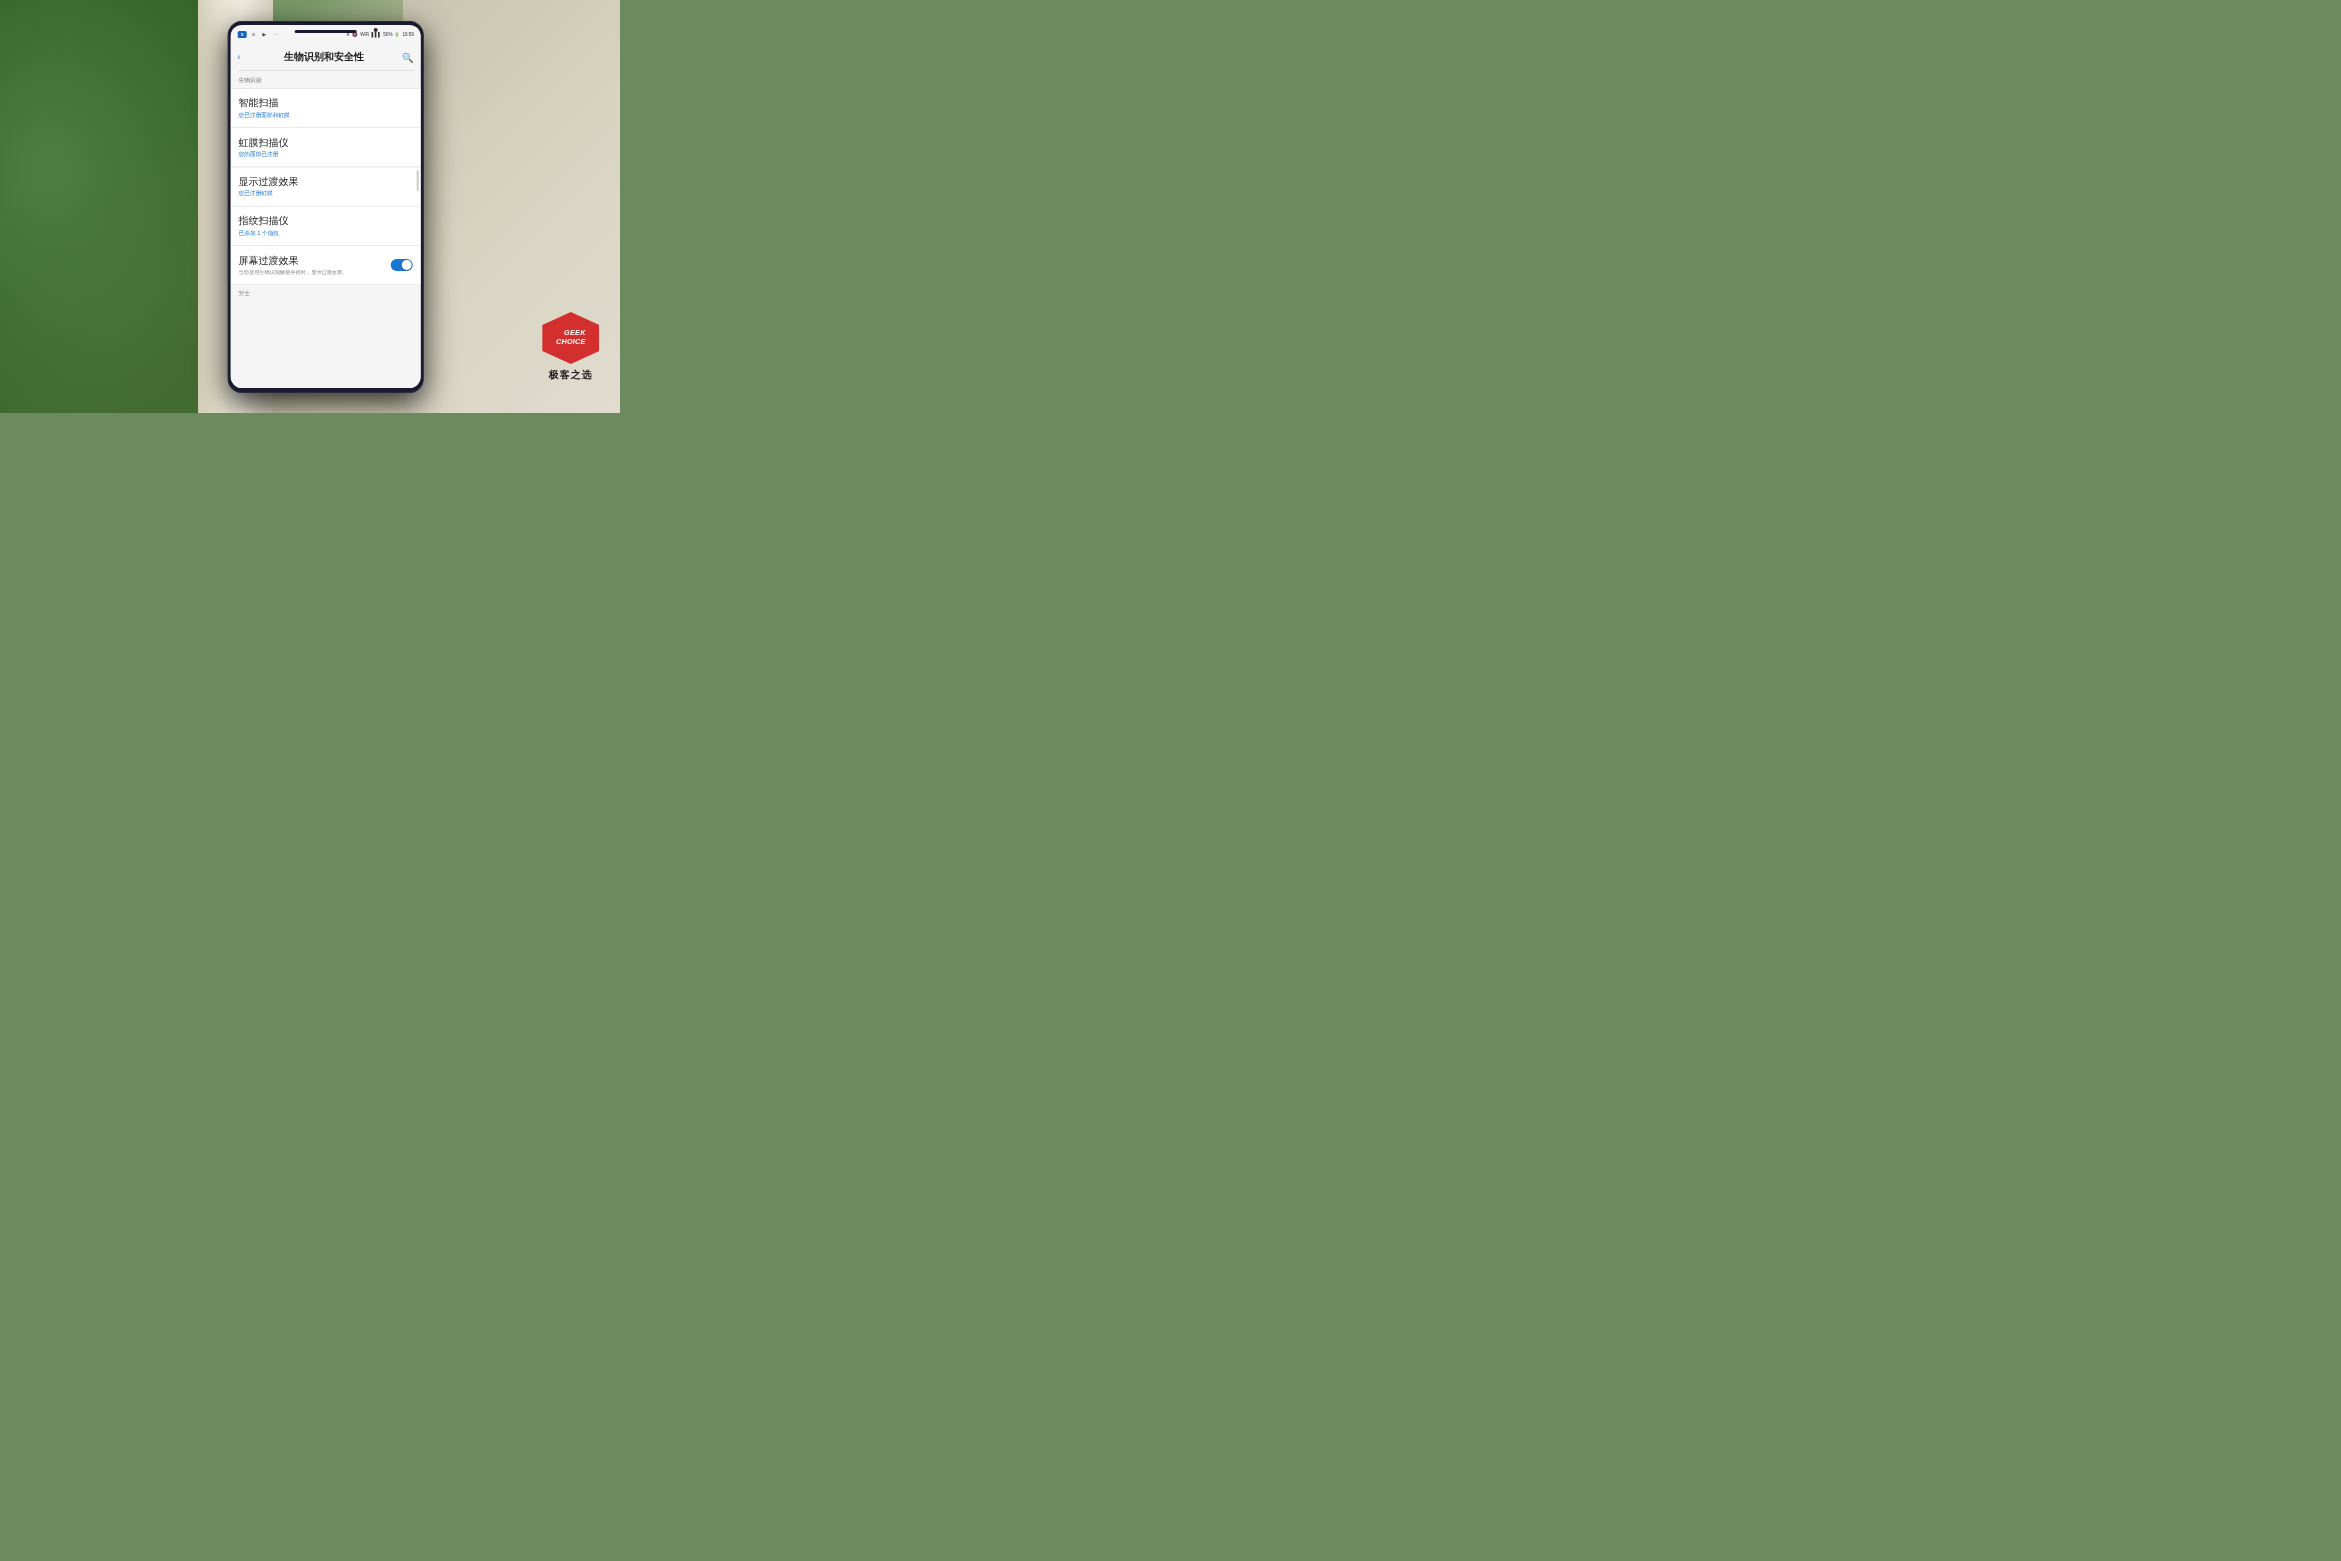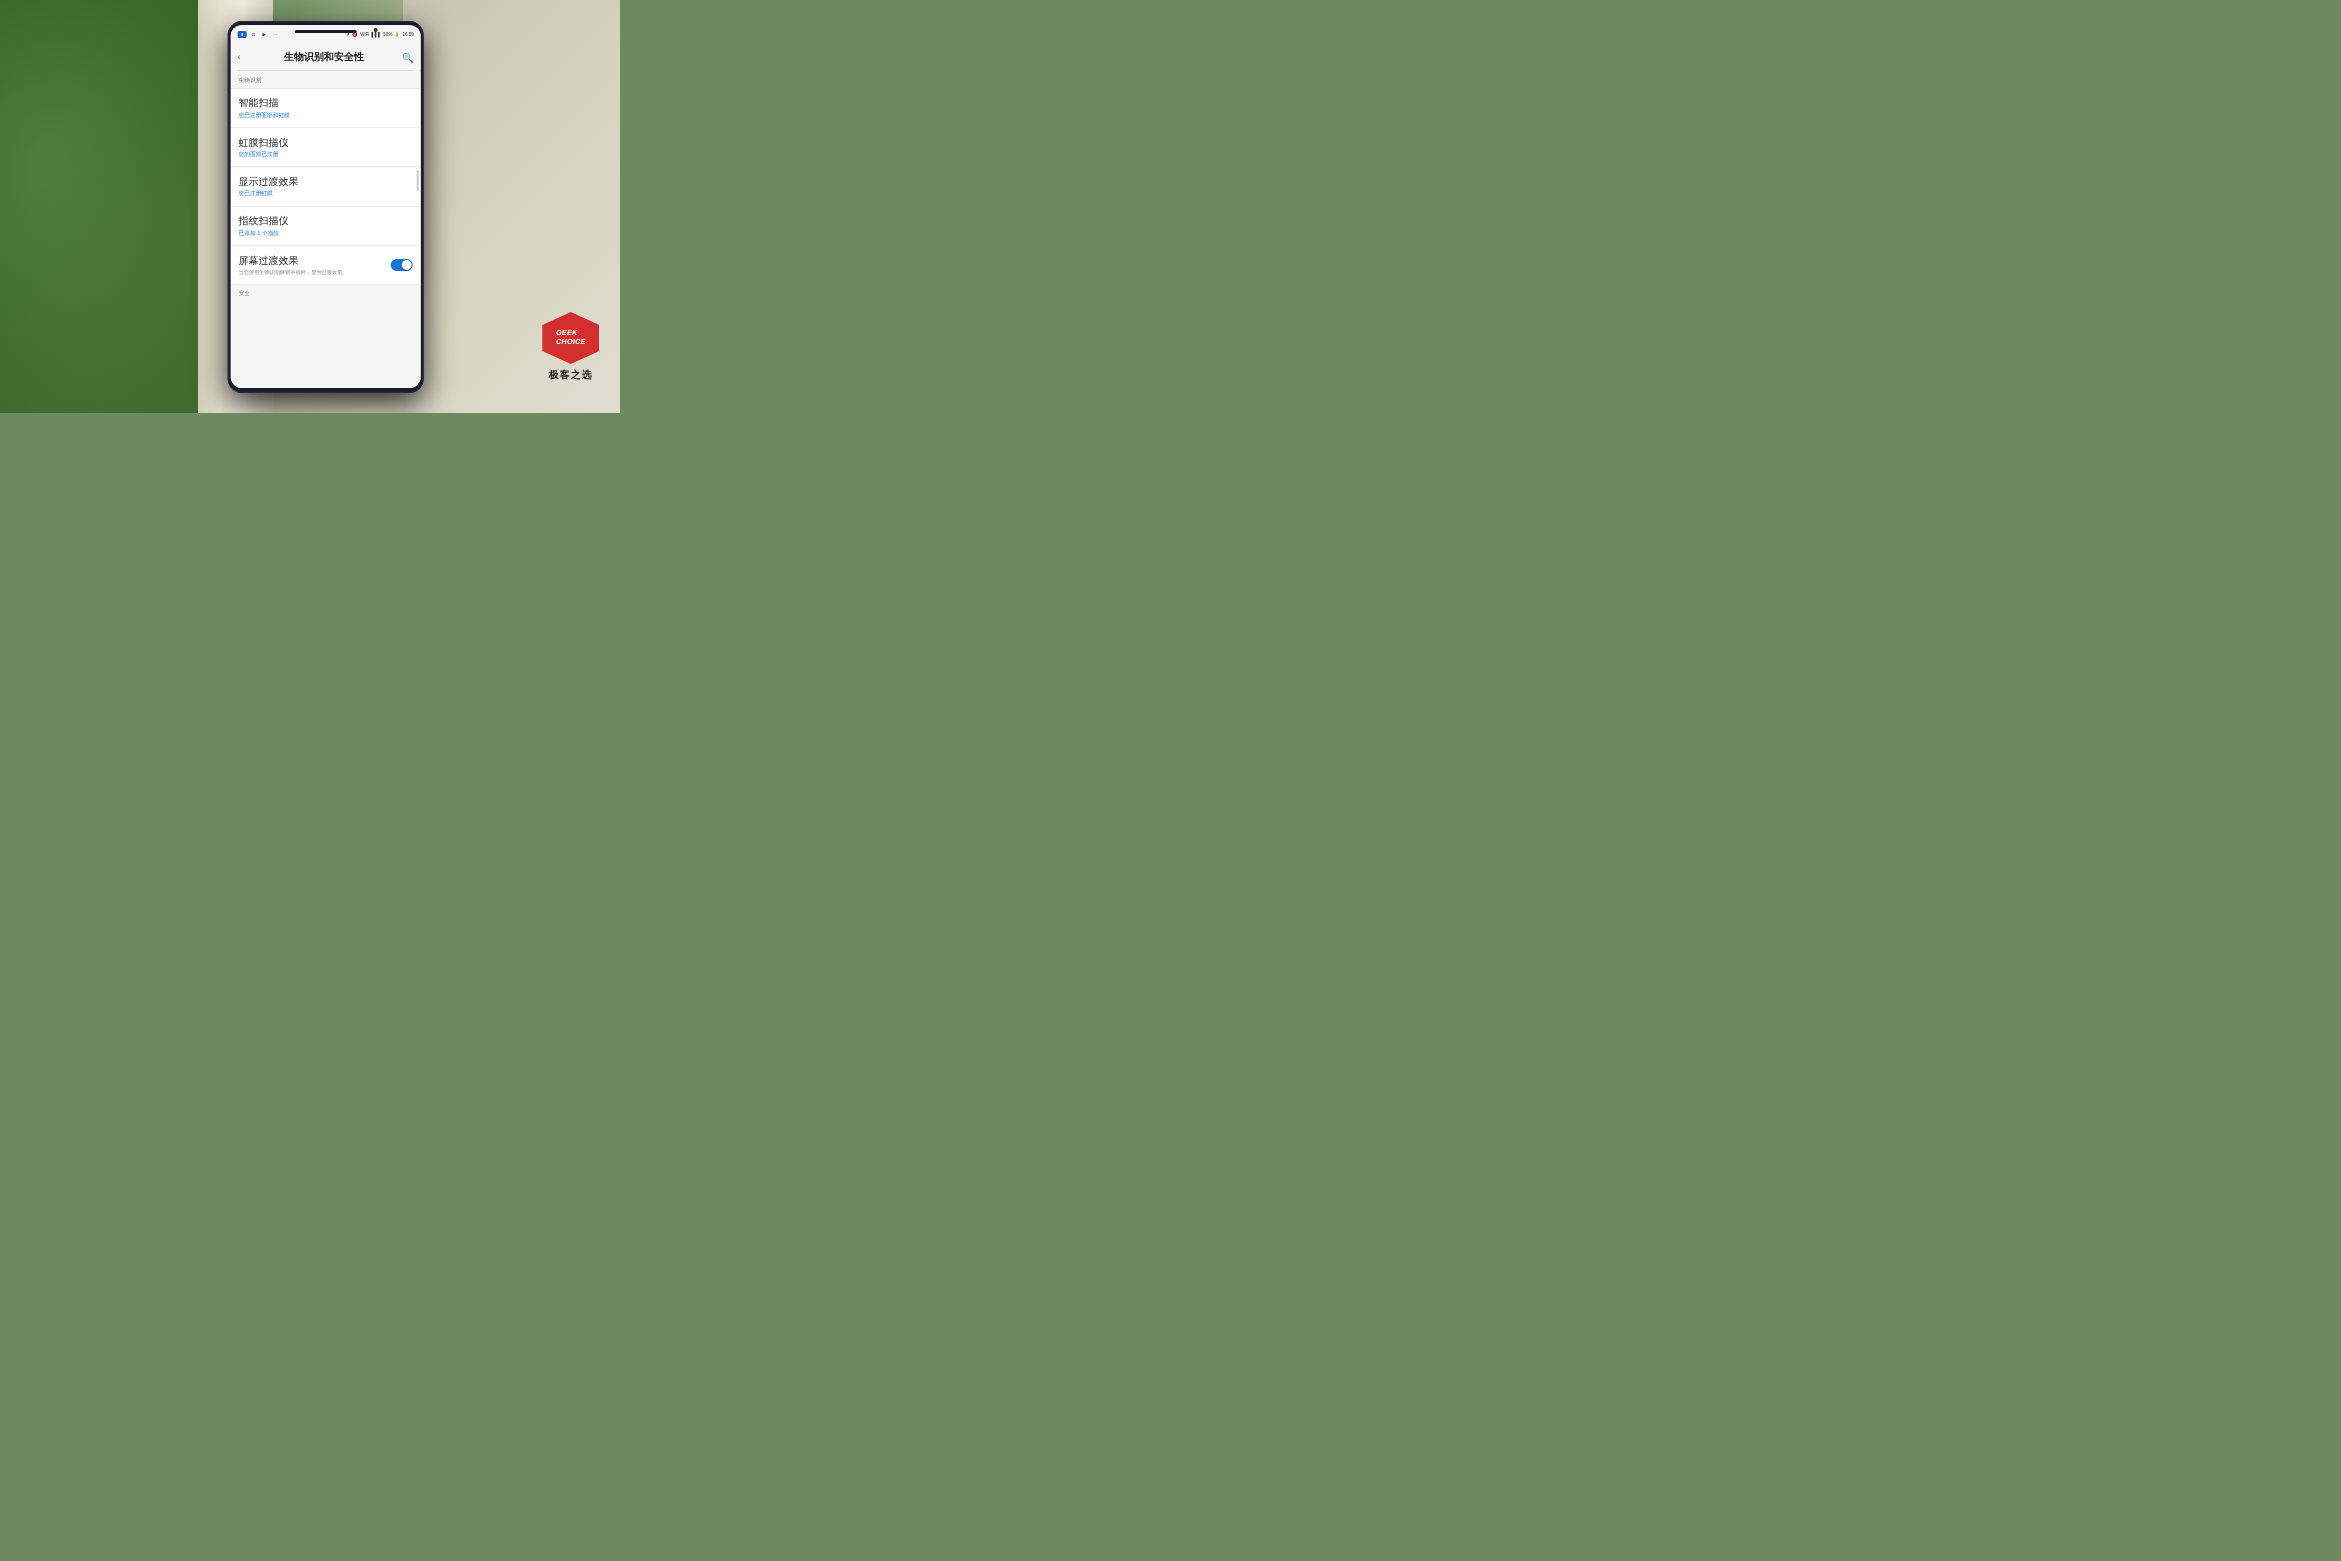--- a/index.html
+++ b/index.html
@@ -305,21 +305,21 @@
       display: flex;
       align-items: center;
       justify-content: center;
       flex-direction: column;
     }
 
     .geek-choice-text {
       color: white;
       font-size: 7.2px;
       font-weight: 900;
-      text-align: left;
+      text-align: right;
       line-height: 1.2;
       font-style: italic;
       text-transform: uppercase;
       letter-spacing: 0.3px;
     }
 
     .geek-choice-subtitle {
       color: #1a1a1a;
       font-size: 10px;
       font-weight: bold;

